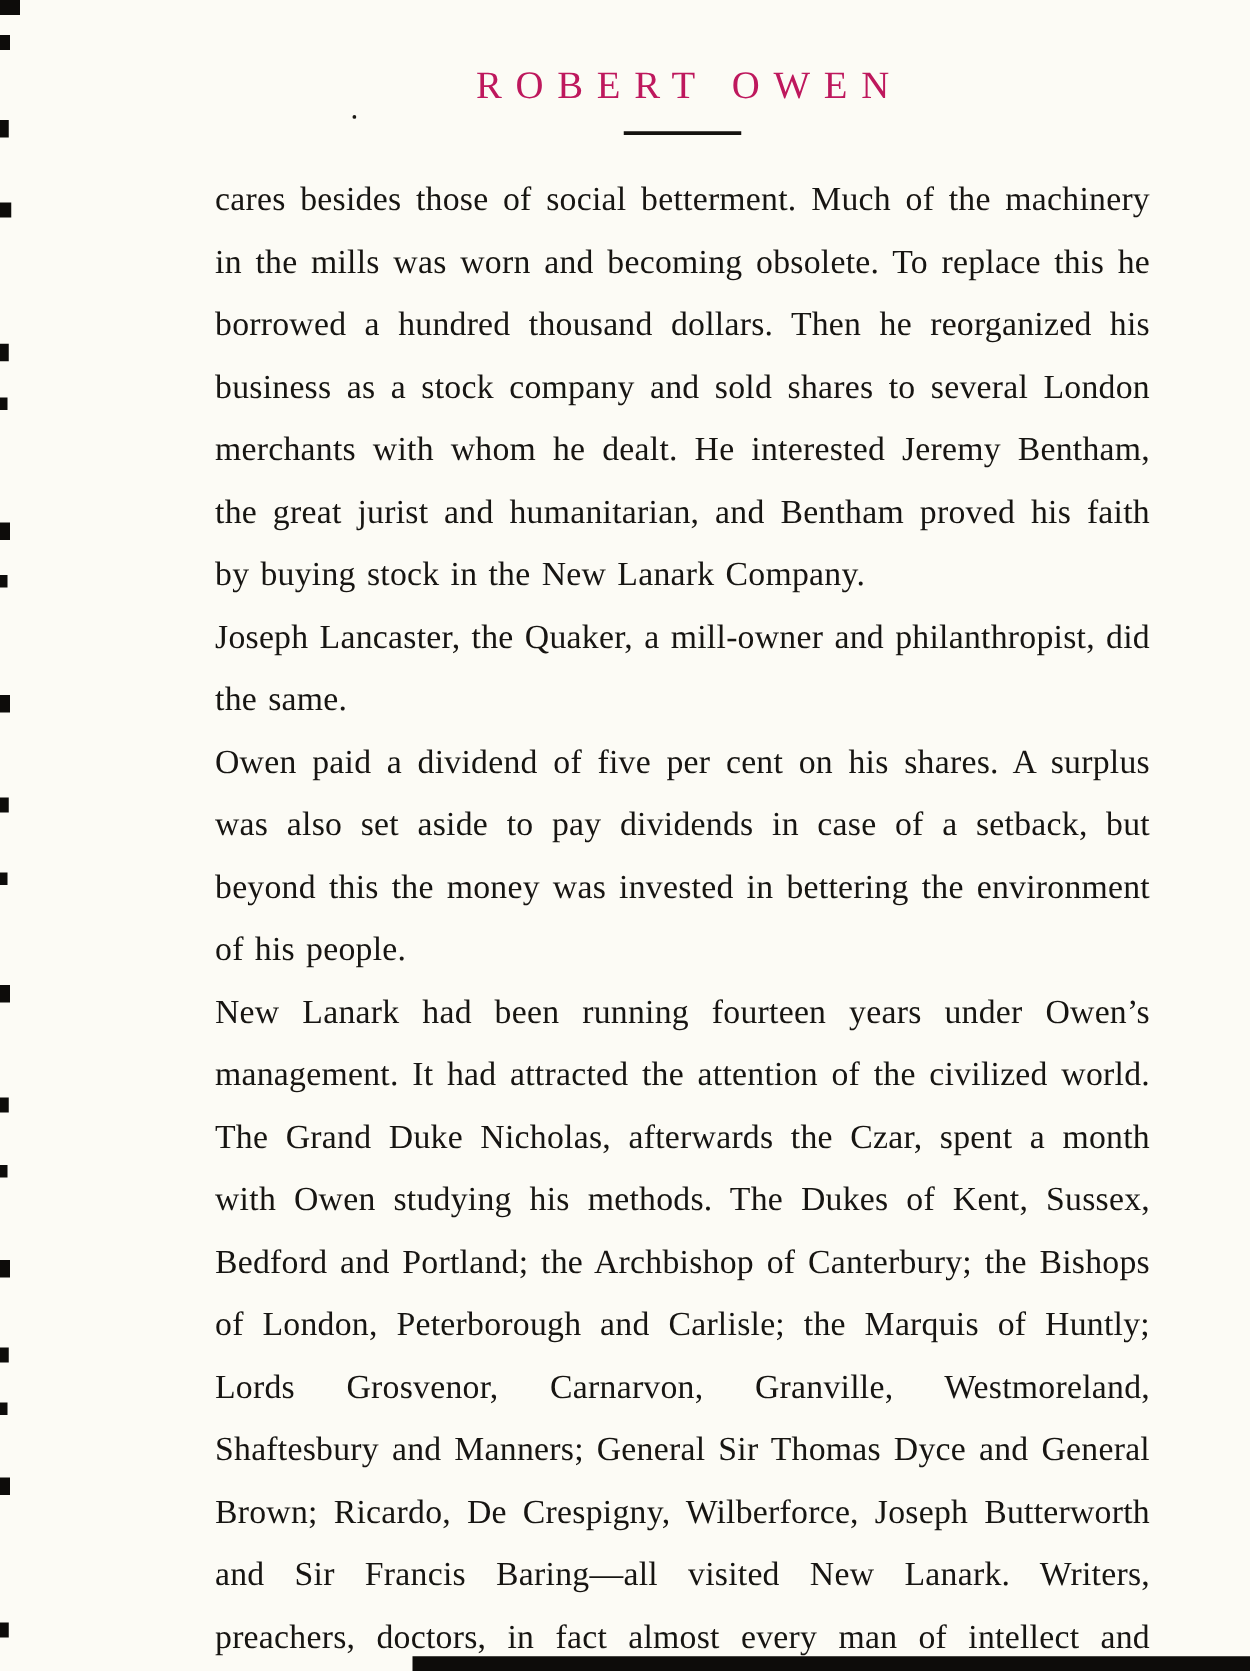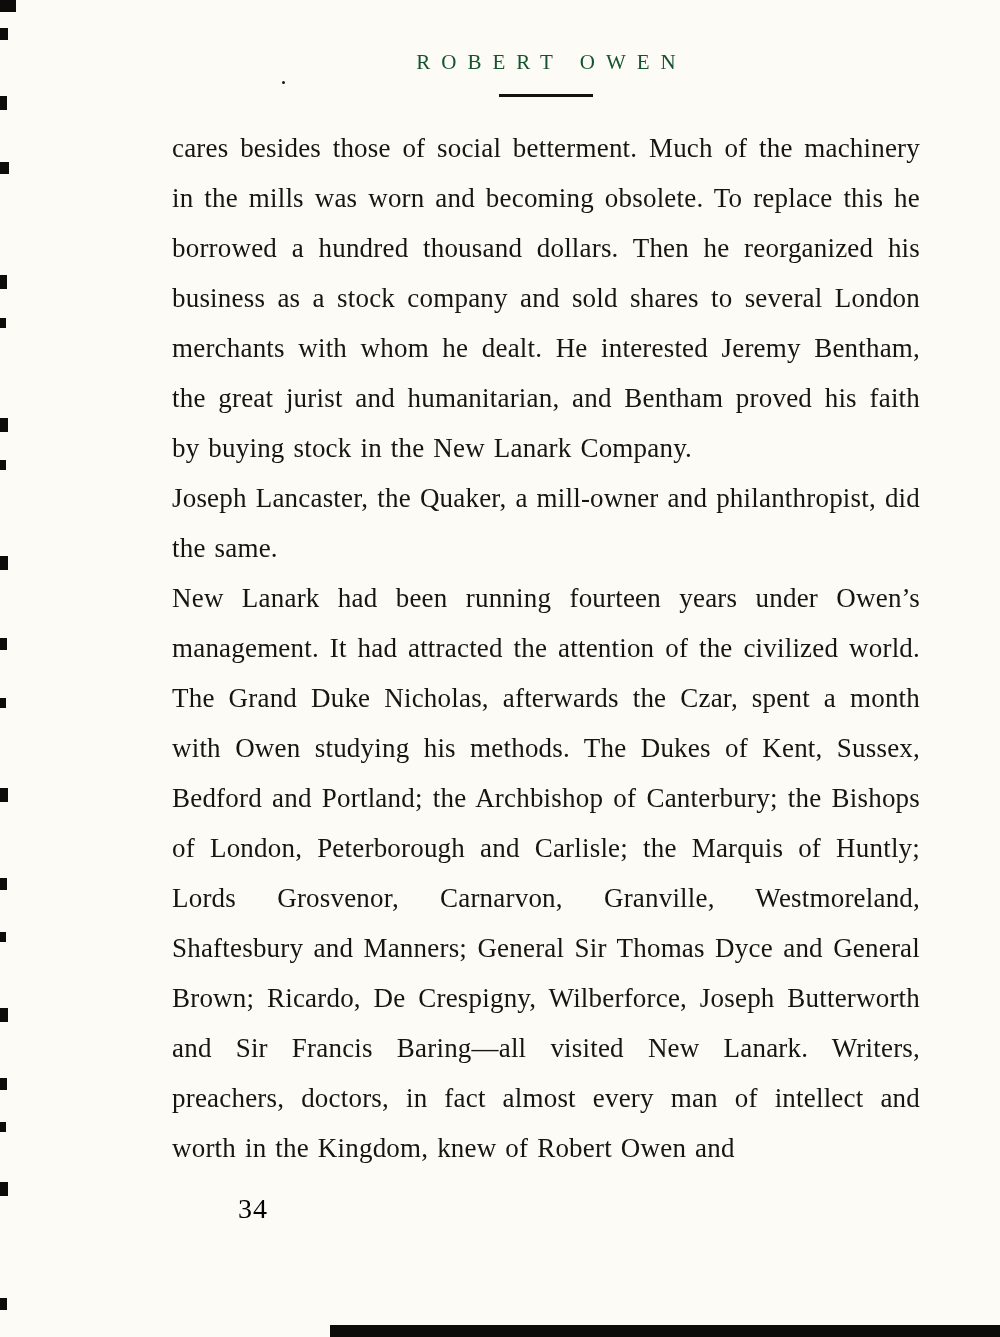--- a/index.html
+++ b/index.html
@@ -18,25 +18,25 @@
   .page {
     position: absolute;
     left: 172px;
     top: 50px;
     width: 748px;
   }
   .header {
     text-align: center;
   }
   .book-title {
-    font-size: 21px;
+    font-size: 31px;
     letter-spacing: 11px;
     padding-left: 11px; 
     font-weight: 500;
-    color: #14532d;
+    color: #be185d;
   }
   .title-dot {
     display: block;
     width: 3px;
     height: 3px;
     background: #1a1813;
     border-radius: 50%;
     margin: 6px 0 0 110px;
   }
   .title-rule {
@@ -79,20 +79,21 @@
 
   <div class="header">
     <div class="book-title">ROBERT OWEN</div>
     <span class="title-dot"></span>
     <div class="title-rule"></div>
   </div>
 
   <div class="body-text">
     <p>cares besides those of social betterment. Much of the machinery in the mills was worn and becoming obsolete. To replace this he borrowed a hundred thousand dollars. Then he reorganized his business as a stock company and sold shares to several London merchants with whom he dealt. He interested Jeremy Bentham, the great jurist and humanitarian, and Bentham proved his faith by buying stock in the New Lanark Company.</p>
     <p>Joseph Lancaster, the Quaker, a mill-owner and philanthropist, did the same.</p>
+    <p>Owen paid a dividend of five per cent on his shares. A surplus was also set aside to pay dividends in case of a setback, but beyond this the money was invested in bettering the environment of his people.</p>
     <p>New Lanark had been running fourteen years under Owen’s management. It had attracted the attention of the civilized world. The Grand Duke Nicholas, afterwards the Czar, spent a month with Owen studying his methods. The Dukes of Kent, Sussex, Bedford and Portland; the Archbishop of Canterbury; the Bishops of London, Peterborough and Carlisle; the Marquis of Huntly; Lords Grosvenor, Carnarvon, Granville, Westmoreland, Shaftesbury and Manners; General Sir Thomas Dyce and General Brown; Ricardo, De Crespigny, Wilberforce, Joseph Butterworth and Sir Francis Baring—all visited New Lanark. Writers, preachers, doctors, in fact almost every man of intellect and worth in the Kingdom, knew of Robert Owen and</p>
   </div>
 
   <div class="page-number">34</div>
 
 </div>
 
 <div class="artifact" style="left:0; top:0; width:16px; height:12px;"></div>
 <div class="artifact" style="left:0; top:28px; width:8px; height:12px;"></div>
 <div class="artifact" style="left:0; top:96px; width:7px; height:14px;"></div>

